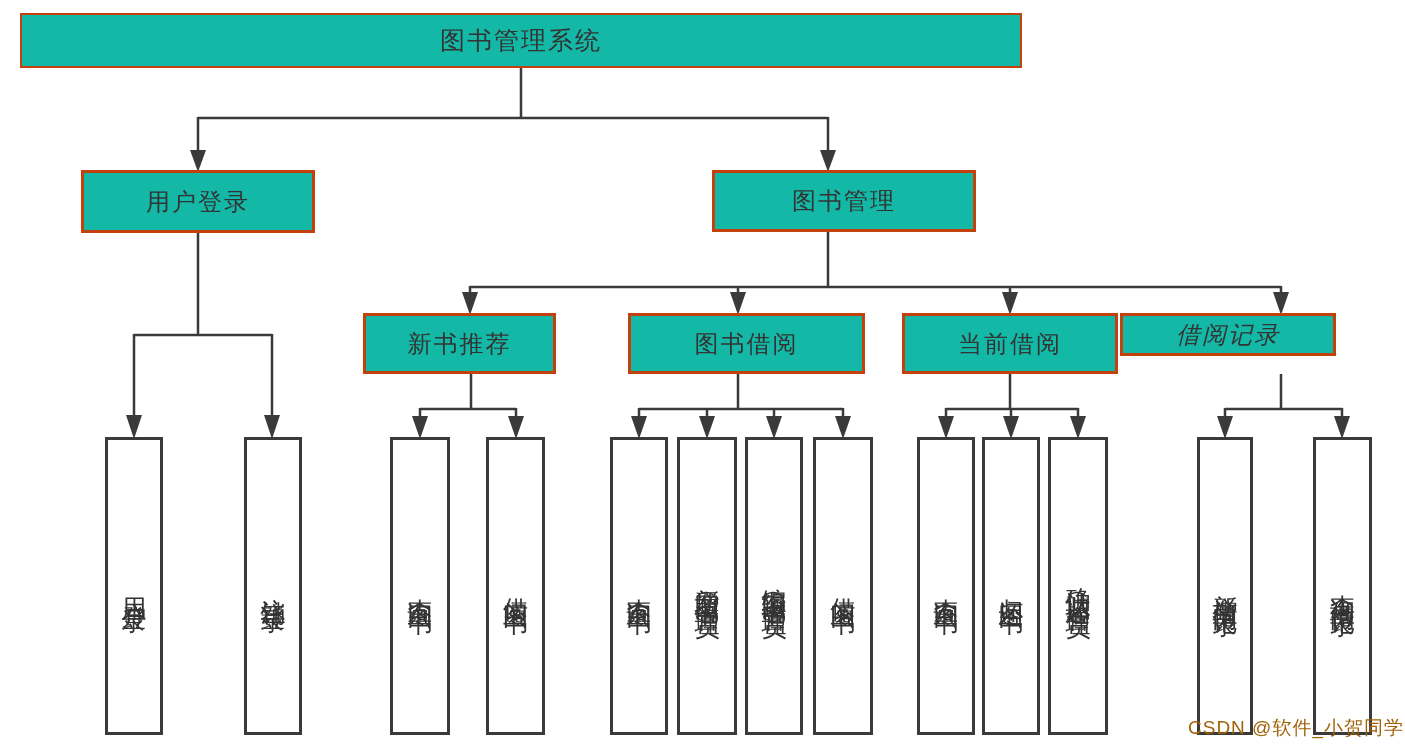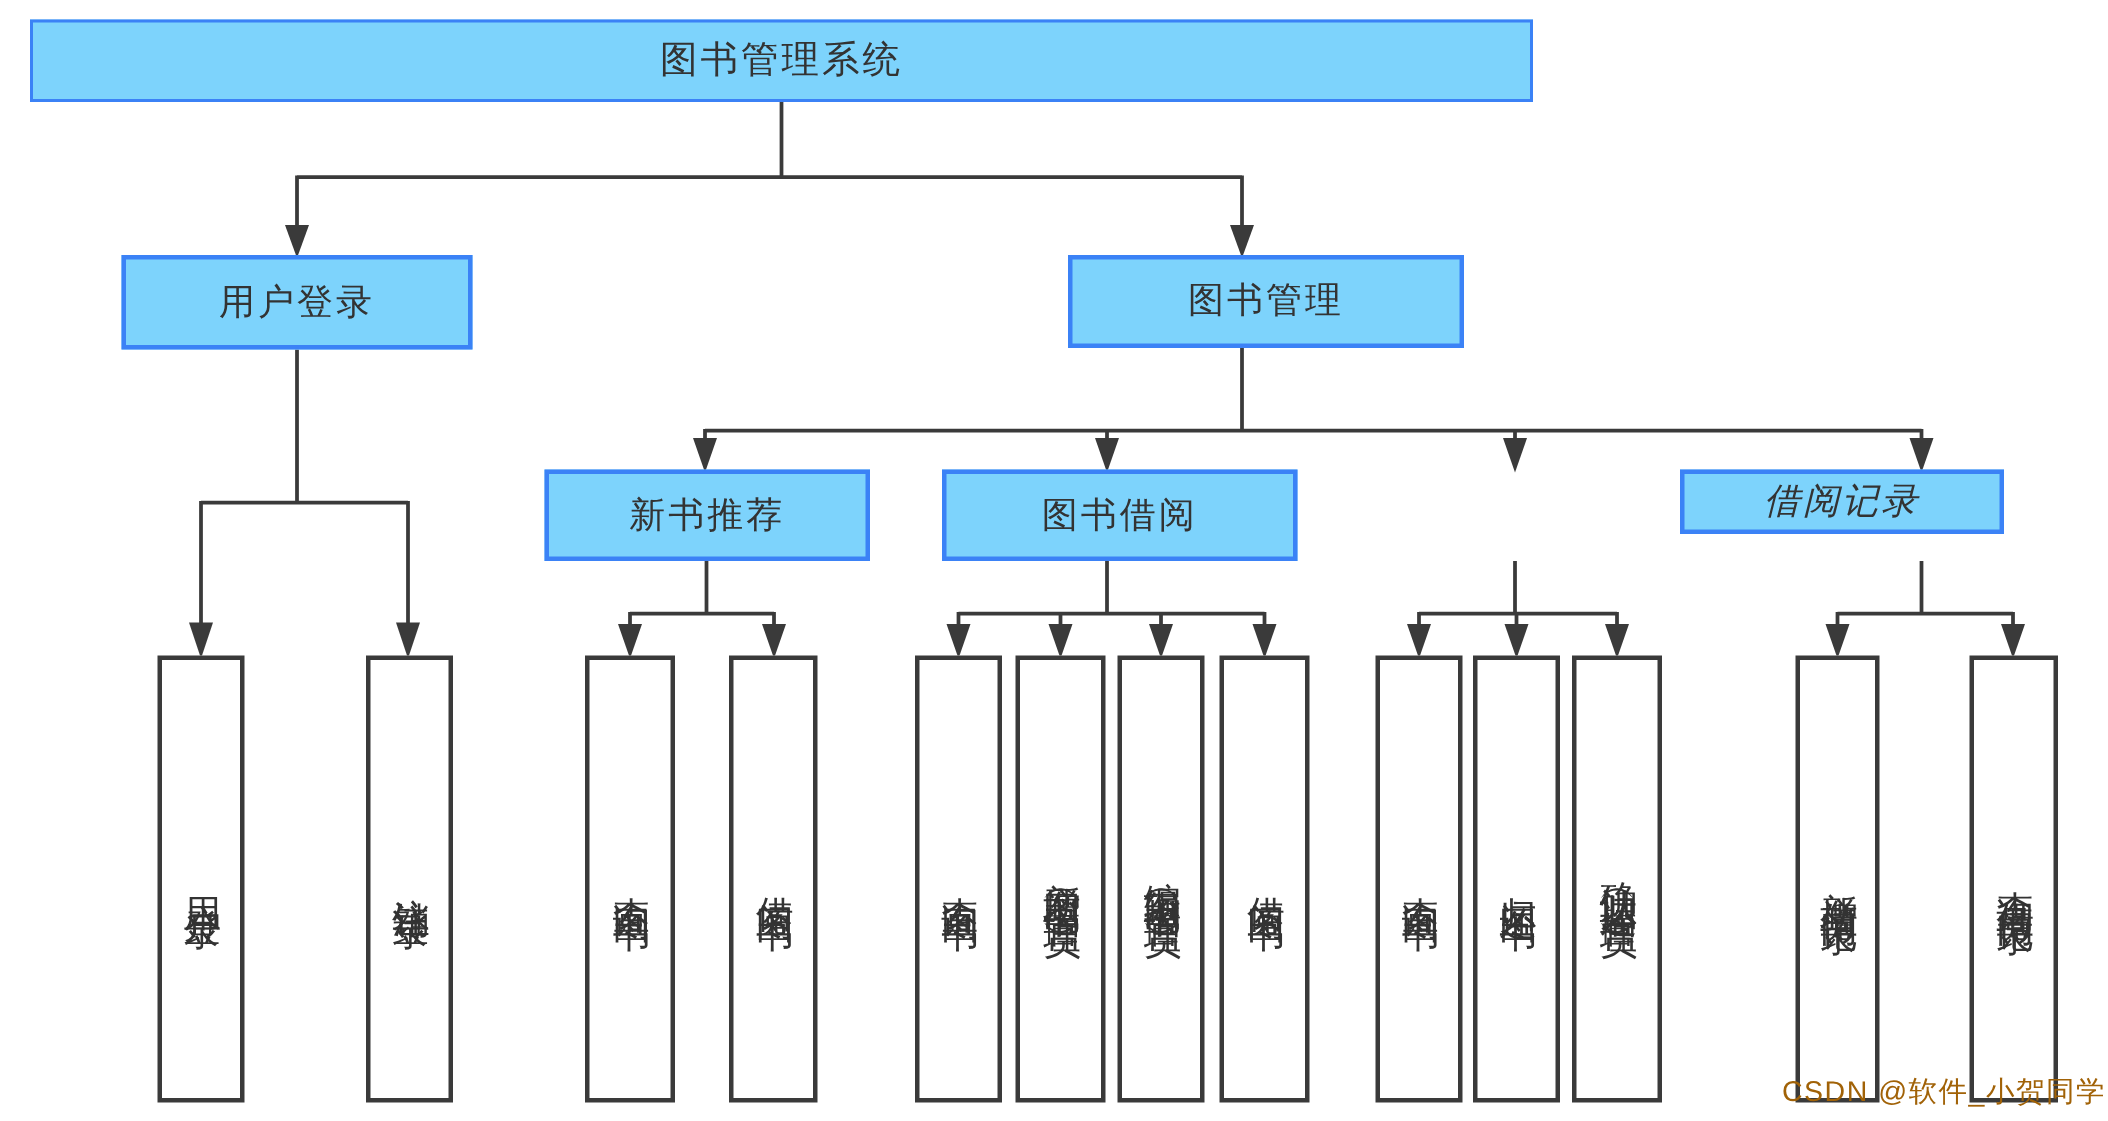--- a/index.html
+++ b/index.html
@@ -4,22 +4,22 @@
 <style>
   html,body { margin:0; padding:0; background:#ffffff; }
   #stage {
     position:relative; width:1405px; height:747px; background:#ffffff;
     font-family:"Liberation Sans","DejaVu Sans",sans-serif; overflow:hidden;
   }
   #connectors { position:absolute; left:0; top:0; width:1405px; height:747px; }
   #connectors path { stroke:#3a3a3a; stroke-width:2.5; fill:none; }
   #connectors polygon { fill:#3a3a3a; stroke:none; }
   .hbox {
-    position:absolute; box-sizing:border-box; background:#7dd3fc;
-    border:3px solid #3b82f6; color:#333333;
+    position:absolute; box-sizing:border-box; background:#14b8a6;
+    border:3px solid #c2410c; color:#333333;
     display:flex; align-items:center; justify-content:center;
     font-size:24px; letter-spacing:2px; line-height:1; white-space:nowrap;
   }
   .hbox.root { border-width:2px; font-size:25px; }
   .vbox {
     position:absolute; top:437px; height:298px; box-sizing:border-box;
     background:#ffffff; border:3px solid #3a3a3a; color:#333333;
     display:flex; align-items:center; justify-content:center;
     writing-mode:vertical-rl; text-orientation:mixed;
     font-size:25px; letter-spacing:4px; line-height:1;
@@ -75,22 +75,23 @@
       <polygon points="1217,416 1233,416 1225,439"></polygon>
       <polygon points="1334,416 1350,416 1342,439"></polygon>
     </g>
   </svg>
 
   <div class="hbox root" style="left:20px; top:13px; width:1002px; height:55px;">图书管理系统</div>
 
   <div class="hbox" style="left:81px; top:170px; width:234px; height:63px;">用户登录</div>
   <div class="hbox" style="left:712px; top:170px; width:264px; height:62px;">图书管理</div>
 
-  <div class="hbox" style="left:363px; top:313px; width:217px; height:61px;">新书推荐</div>
+  <div class="hbox" style="left:363px; top:313px; width:193px; height:61px;">新书推荐</div>
   <div class="hbox" style="left:628px; top:313px; width:237px; height:61px;">图书借阅</div>
+  <div class="hbox" style="left:902px; top:313px; width:216px; height:61px;">当前借阅</div>
   <div class="hbox" style="left:1120px; top:313px; width:216px; height:43px;font-style:italic;">借阅记录</div>
 
   <div class="vbox" style="left:105px; width:58px;">用户登录</div>
   <div class="vbox" style="left:244px; width:58px;">注销登录</div>
 
   <div class="vbox" style="left:390px; width:60px;">查询图书</div>
   <div class="vbox" style="left:486px; width:59px;">借阅图书</div>
 
   <div class="vbox" style="left:610px; width:58px;">查询图书</div>
   <div class="vbox" style="left:677px; width:60px;">新增图书（管理员）</div>

